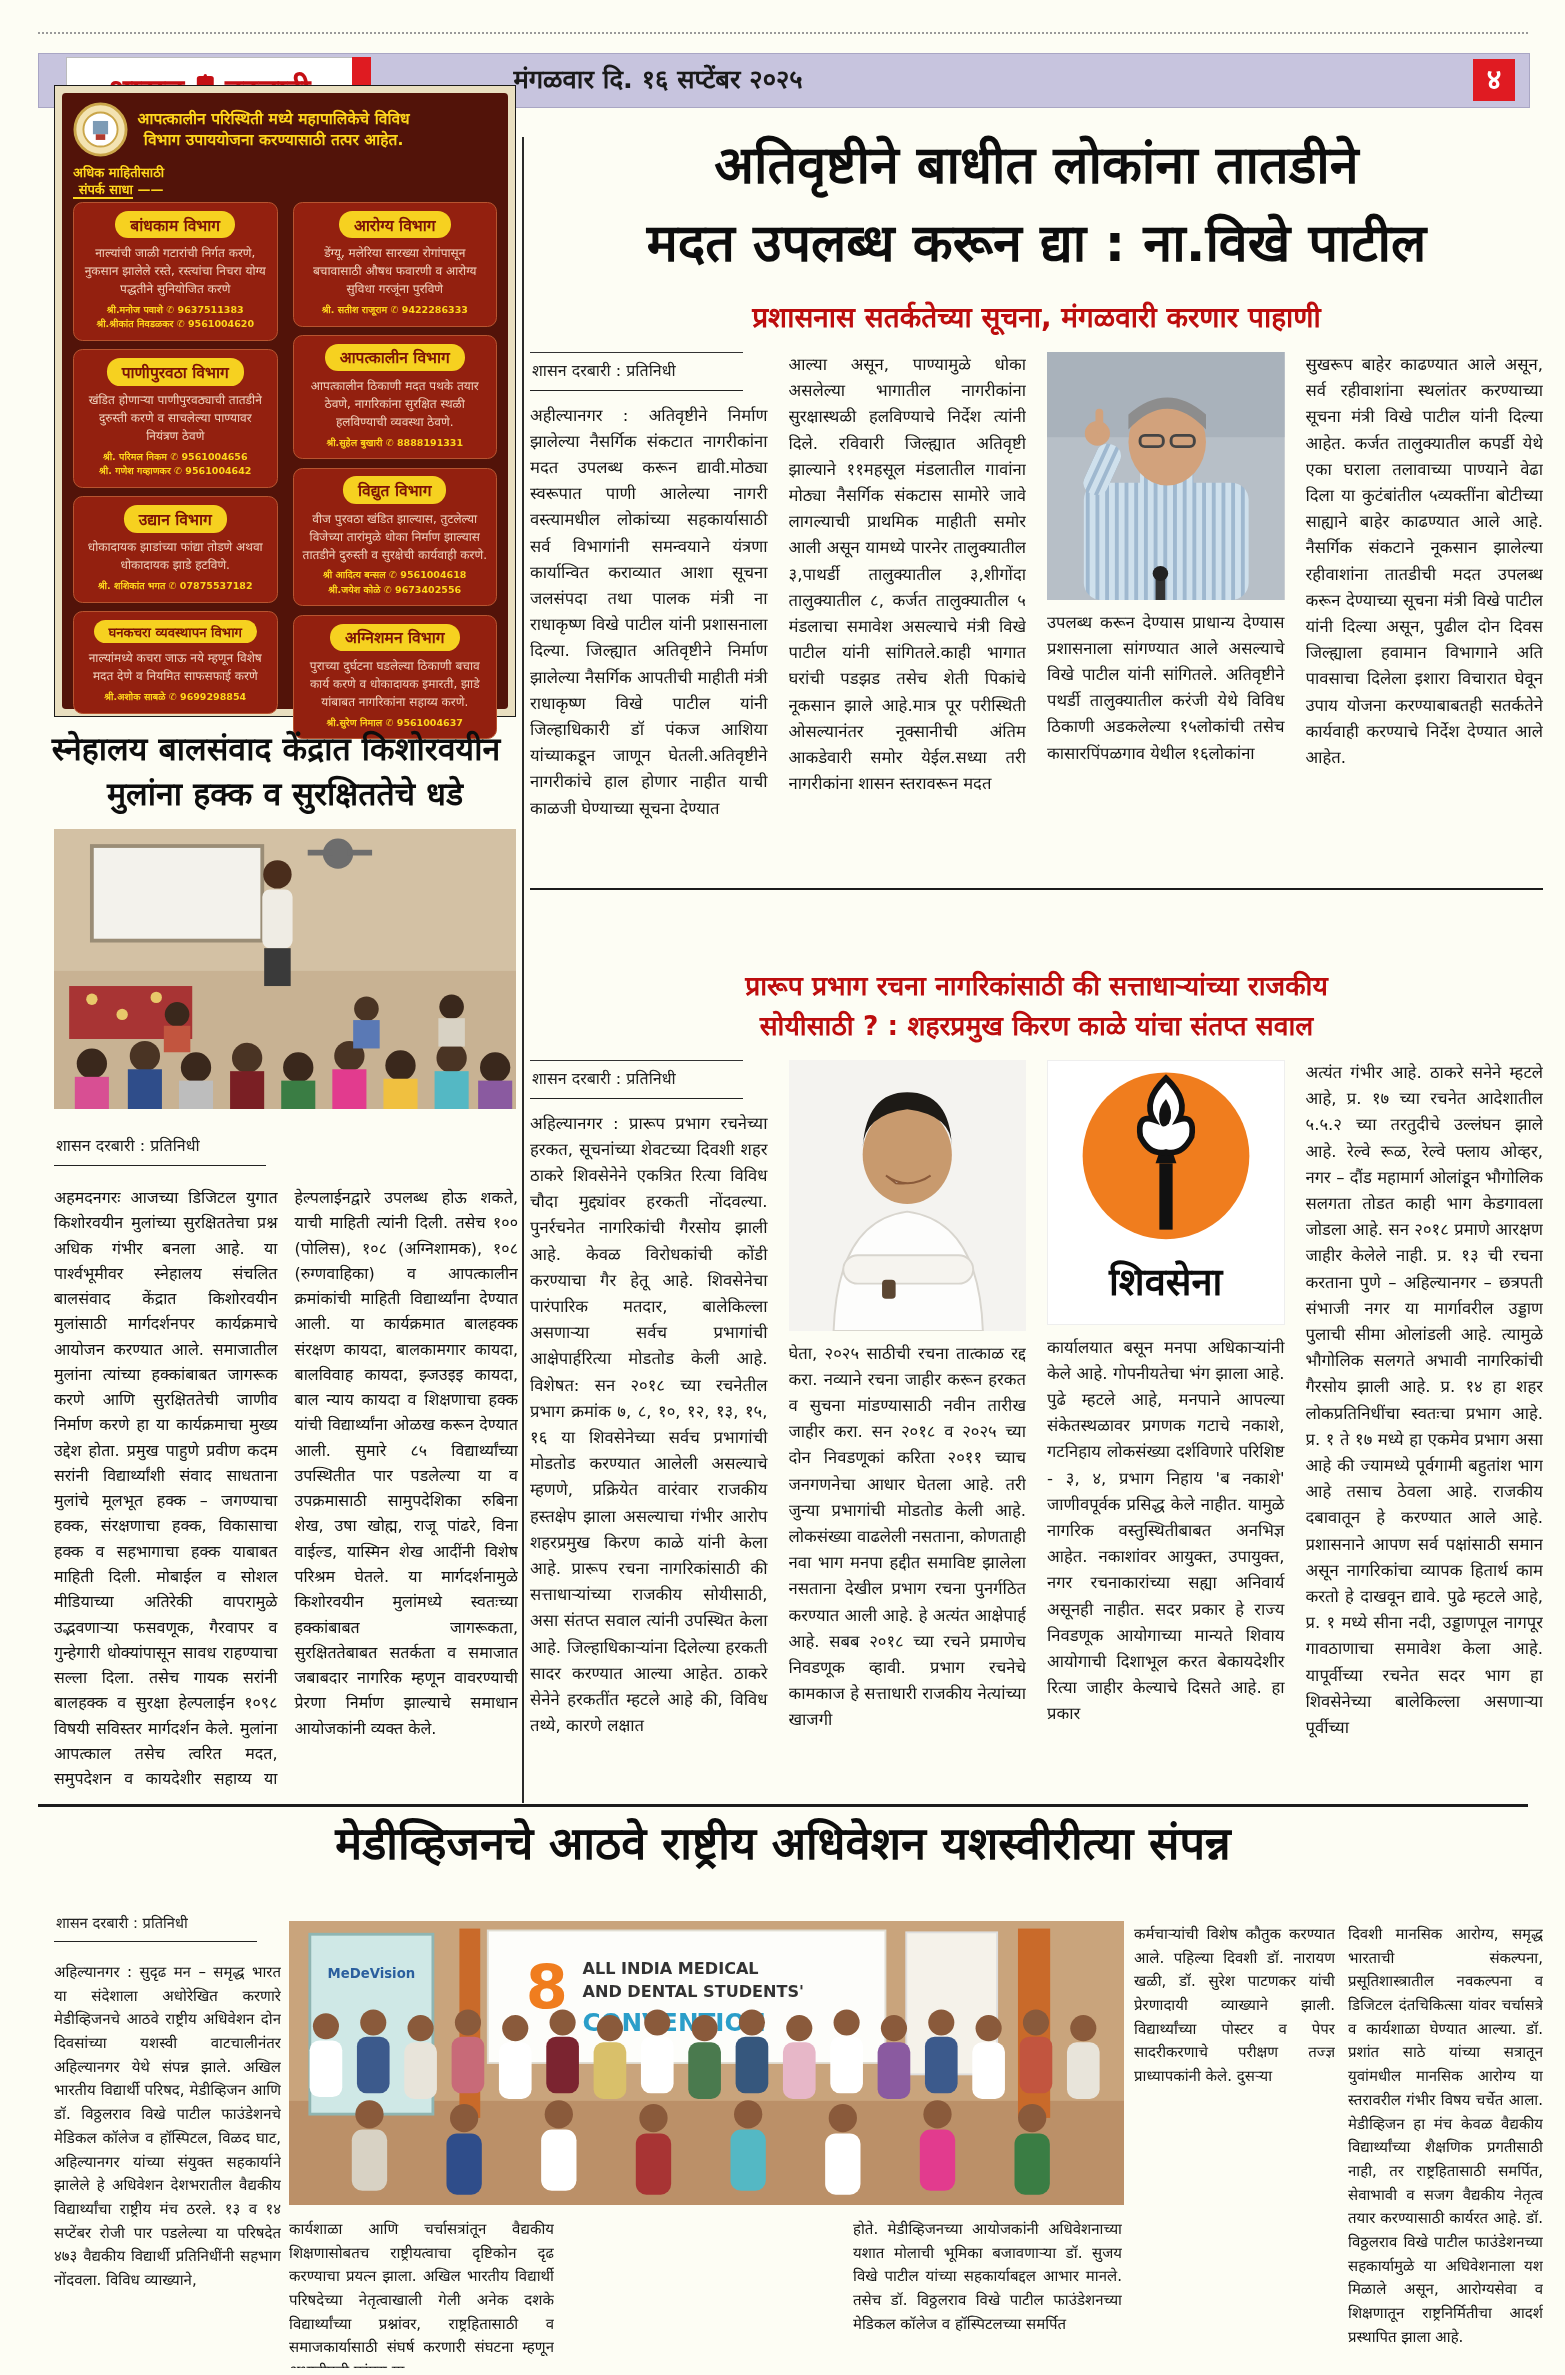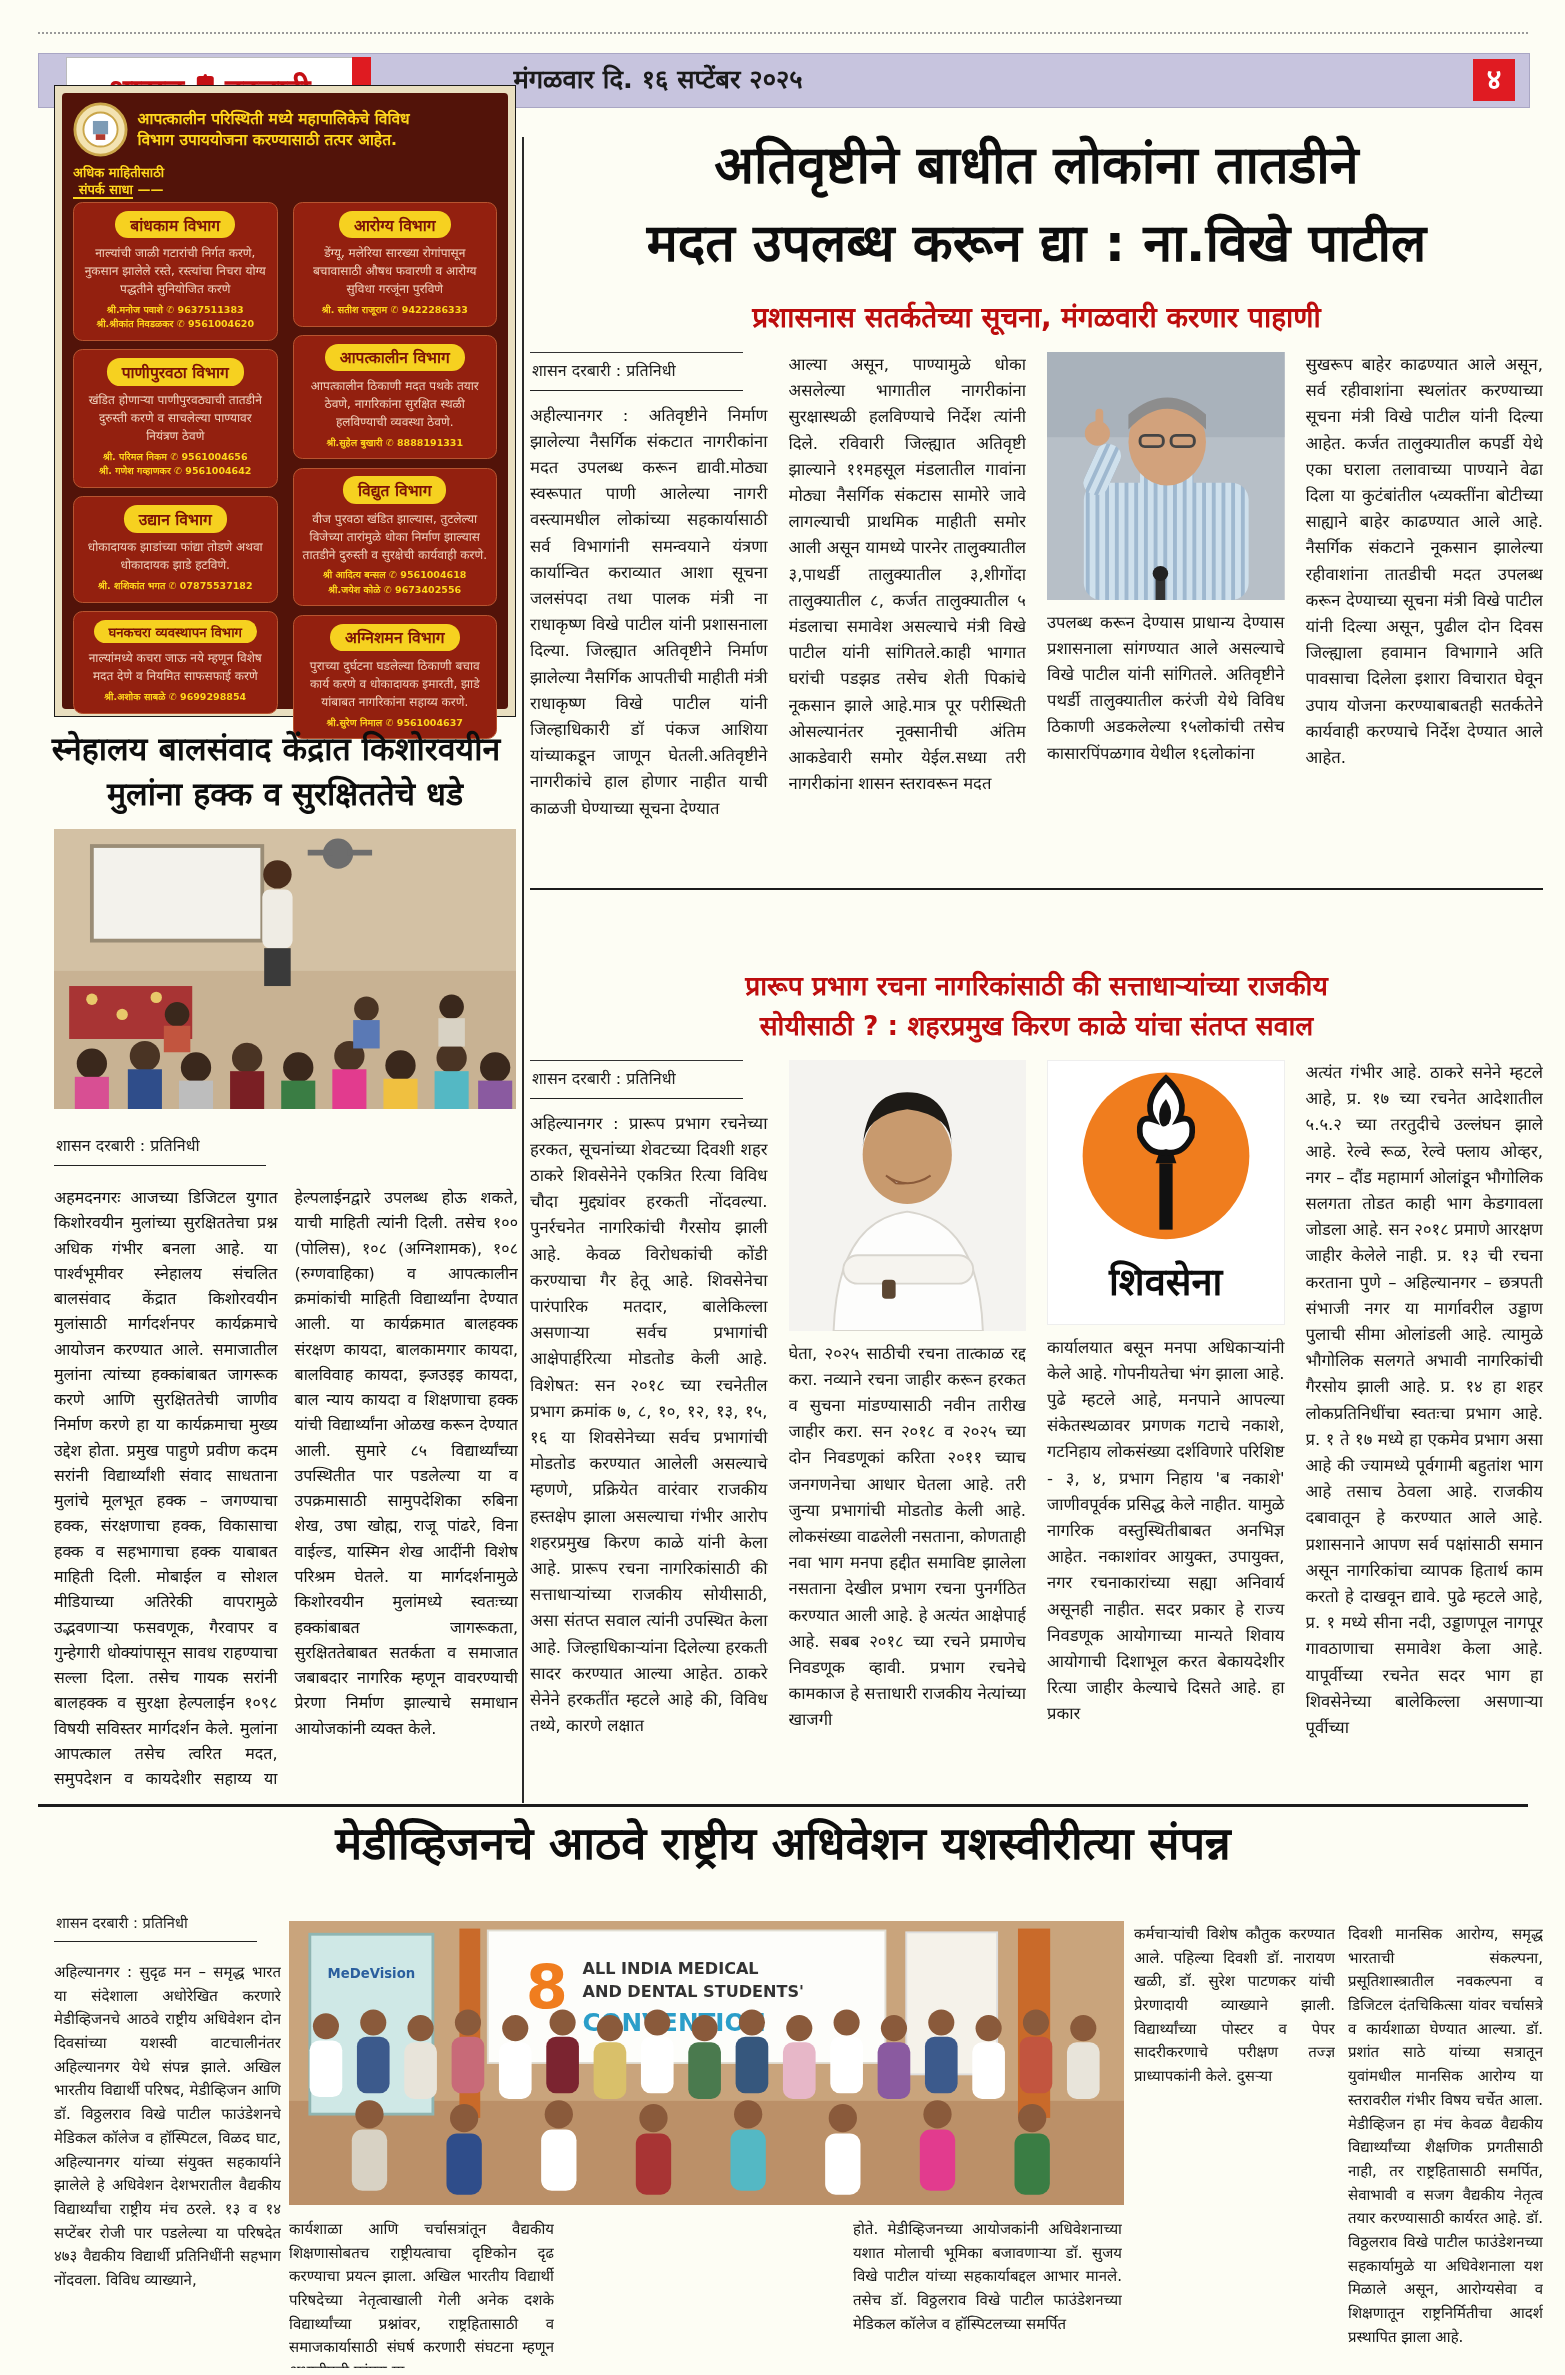--- a/index.html
+++ b/index.html
@@ -17,21 +17,21 @@
             font-size:25.6px;font-weight:600;color:#1a1a1a;}
   .pagenum{left:1473px;top:59px;width:42px;height:42px;background:#e01b22;color:#fff;
            font-size:28px;font-weight:800;text-align:center;line-height:42px;}
   
   .ad{left:54px;top:85px;width:462px;height:632px;background:#e9dfc0;border:1.9px solid #1a1a1a;
       box-sizing:border-box;padding:6.6px;}
   .ad-inner{width:100%;height:100%;background:#521309;border-radius:3.8px;box-sizing:border-box;
             padding:9.5px 11.4px 0;display:flex;flex-direction:column;}
   .ad-head{display:flex;gap:9.5px;align-items:center;}
   .ad-seal{flex:0 0 55px;}
-  .ad-title{color:#ffd71d;font-size:15.6px;font-weight:800;line-height:1.35;}
+  .ad-title{color:#ffd71d;font-size:15.6px;font-weight:800;line-height:1.35;text-align:center;}
   .ad-contact{color:#ffd71d;font-size:13px;font-weight:800;line-height:1.3;margin:7.6px 0 3.8px;}
   .ad-contact em{font-style:normal;border-bottom:2.8px solid #ffd71d;padding-left:5.7px;}
   .ad-cols{display:flex;gap:15px;flex:1;}
   .ad-col{flex:1;display:flex;flex-direction:column;gap:8.5px;}
   .ad-card{background:#93200f;border:0.9px solid #b8542f;border-radius:9.5px;padding:7.6px 7.6px 8.5px;text-align:center;}
   .ad-pill{display:inline-block;background:#f6d120;color:#7c1206;font-weight:800;font-size:15.6px;
            border-radius:13.2px;padding:2.8px 15px;margin-bottom:5.7px;}
   .ad-desc{color:#f0d3bd;font-size:12px;line-height:1.5;}
   .ad-tel{color:#ffd71d;font-size:9.5px;font-weight:700;margin-top:4.7px;line-height:1.5;}
   .ad-footer{background:#fdfdf2;margin:7.6px -11.4px 0;padding:4.7px 7.6px 5.7px;text-align:center;

